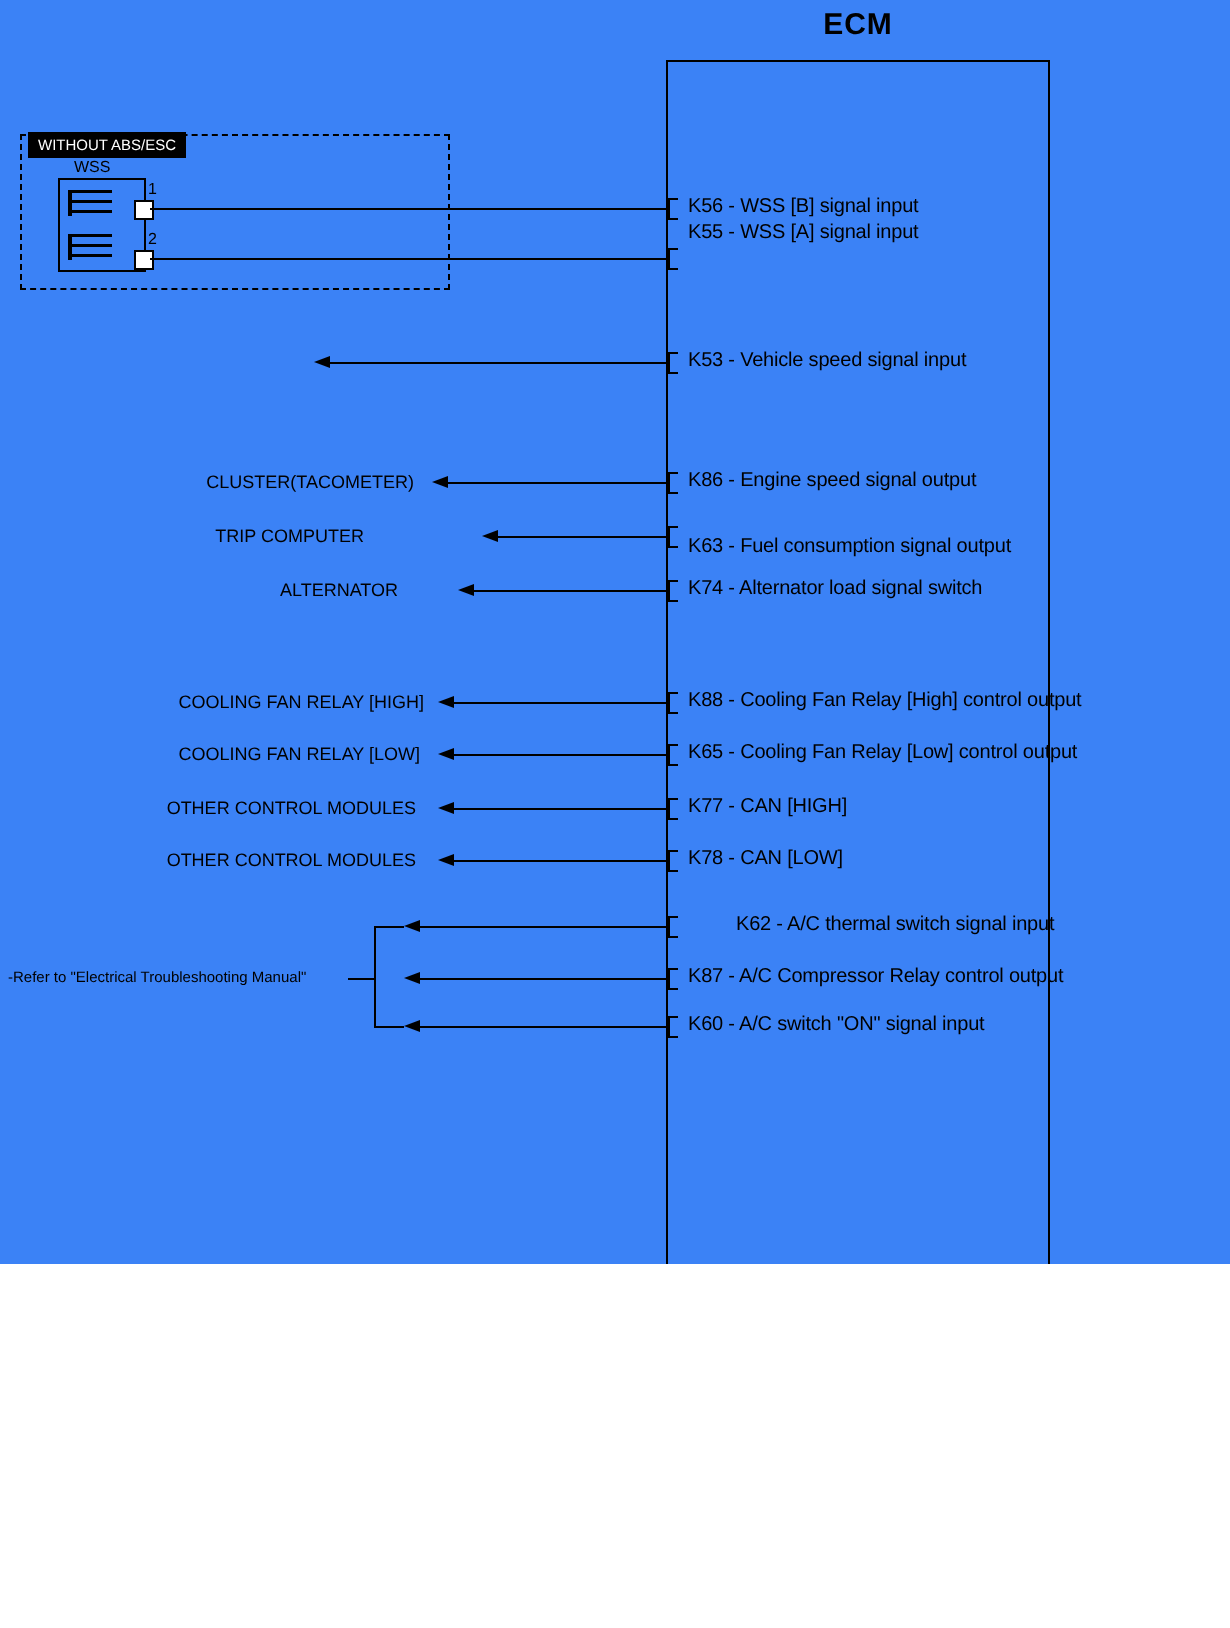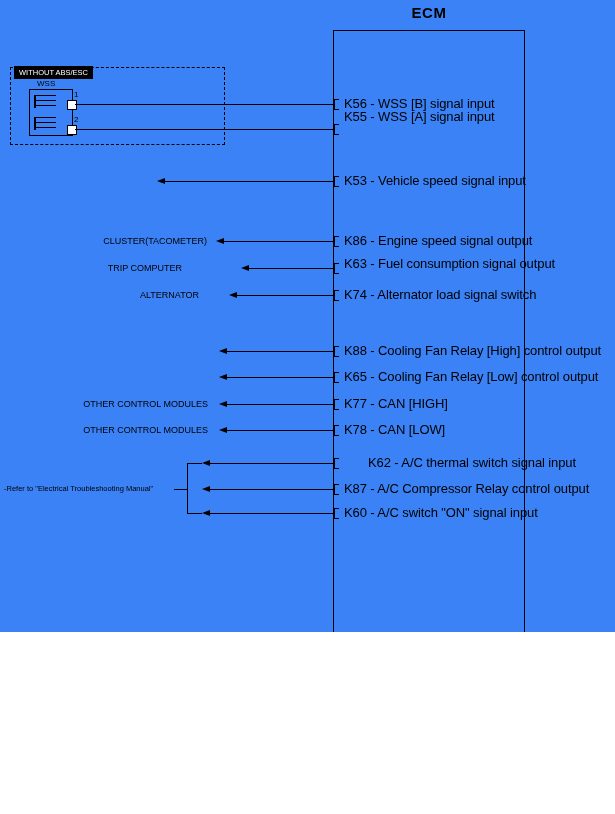--- a/index.html
+++ b/index.html
@@ -12,21 +12,21 @@
   .ecm-box   { position:absolute; left:333px; top:30px; width:192px; height:729px;
                border:1px solid #000; background:transparent; }
 
   .hline { position:absolute; height:1px; background:#000; }
   .vline { position:absolute; width:1px; background:#000; }
   .arrow-left { position:absolute; width:0; height:0;
                 border-top:3.5px solid transparent; border-bottom:3.5px solid transparent;
                 border-right:8px solid #000; }
 
   .pin-tick  { position:absolute; width:5px; height:11px; border:1px solid #000; border-right:none; background:transparent; }
-  .pin-label { position:absolute; font-size:13px; line-height:10px; white-space:nowrap; letter-spacing:-0.1px; }
+  .pin-label { position:absolute; font-size:10px; line-height:10px; white-space:nowrap; letter-spacing:-0.1px; }
 
   .left-label { position:absolute; font-size:9px; line-height:12px; text-align:right; white-space:nowrap; }
 
   .dashed-box { position:absolute; border:1px dashed #000; }
   .box1 { left:10px; top:67px;  width:215px; height:78px; }
   .box2 { left:10px; top:154px; width:215px; height:46px; }
   .tag  { position:absolute; left:3px; top:-2px; background:#000; color:#fff;
           font-size:7.5px; line-height:9px; padding:2px 5px; white-space:nowrap; }
 
   .wss-label { position:absolute; left:26px; top:11px; font-size:8px; }
@@ -84,21 +84,21 @@
     <div class="arrow-left" style="left: 157px; top: 178px;"></div>
     <div class="pin-tick" style="left: 334px; top: 176px;"></div>
     <div class="pin-label" style="left: 344px; top: 176px;">K53 - Vehicle speed signal input</div>
     <div class="hline" style="left: 223px; top: 241px; width: 110px;"></div>
     <div class="arrow-left" style="left: 216px; top: 238px;"></div>
     <div class="pin-tick" style="left: 334px; top: 236px;"></div>
     <div class="pin-label" style="left: 344px; top: 236px;">K86 - Engine speed signal output</div>
     <div class="hline" style="left: 248px; top: 268px; width: 85px;"></div>
     <div class="arrow-left" style="left: 241px; top: 265px;"></div>
     <div class="pin-tick" style="left: 334px; top: 263px;"></div>
-    <div class="pin-label" style="left: 344px; top: 259px; text-align: center;">K63 - Fuel consumption signal output</div>
+    <div class="pin-label" style="left: 344px; top: 269px; text-align: center;">K63 - Fuel consumption signal output</div>
     <div class="hline" style="left: 236px; top: 295px; width: 97px;"></div>
     <div class="arrow-left" style="left: 229px; top: 292px;"></div>
     <div class="pin-tick" style="left: 334px; top: 290px;"></div>
     <div class="pin-label" style="left: 344px; top: 290px;">K74 - Alternator load signal switch</div>
     <div class="hline" style="left: 226px; top: 351px; width: 107px;"></div>
     <div class="arrow-left" style="left: 219px; top: 348px;"></div>
     <div class="pin-tick" style="left: 334px; top: 346px;"></div>
     <div class="pin-label" style="left: 344px; top: 346px; text-align: center;">K88 - Cooling Fan Relay [High] control output</div>
     <div class="hline" style="left: 226px; top: 377px; width: 107px;"></div>
     <div class="arrow-left" style="left: 219px; top: 374px;"></div>
@@ -120,15 +120,17 @@
     <div class="arrow-left" style="left: 202px; top: 486px;"></div>
     <div class="pin-tick" style="left: 334px; top: 484px;"></div>
     <div class="pin-label" style="left: 344px; top: 484px;">K87 - A/C Compressor Relay control output</div>
     <div class="hline" style="left: 209px; top: 513px; width: 124px;"></div>
     <div class="arrow-left" style="left: 202px; top: 510px;"></div>
     <div class="pin-tick" style="left: 334px; top: 508px;"></div>
     <div class="pin-label" style="left: 344px; top: 508px;">K60 - A/C switch "ON" signal input</div>
     <div class="left-label" style="left: 0px; top: 235px; width: 207px;">CLUSTER(TACOMETER)</div>
     <div class="left-label" style="left: 0px; top: 262px; width: 182px;">TRIP COMPUTER</div>
     <div class="left-label" style="left: 0px; top: 289px; width: 199px;">ALTERNATOR</div>
+    <div class="left-label" style="left: 0px; top: 345px; width: 212px;">COOLING FAN RELAY [HIGH]</div>
+    <div class="left-label" style="left: 0px; top: 371px; width: 210px;">COOLING FAN RELAY [LOW]</div>
     <div class="left-label" style="left: 0px; top: 398px; width: 208px;">OTHER CONTROL MODULES</div>
     <div class="left-label" style="left: 0px; top: 424px; width: 208px;">OTHER CONTROL MODULES</div>
   </div>
 
 </body></html>

